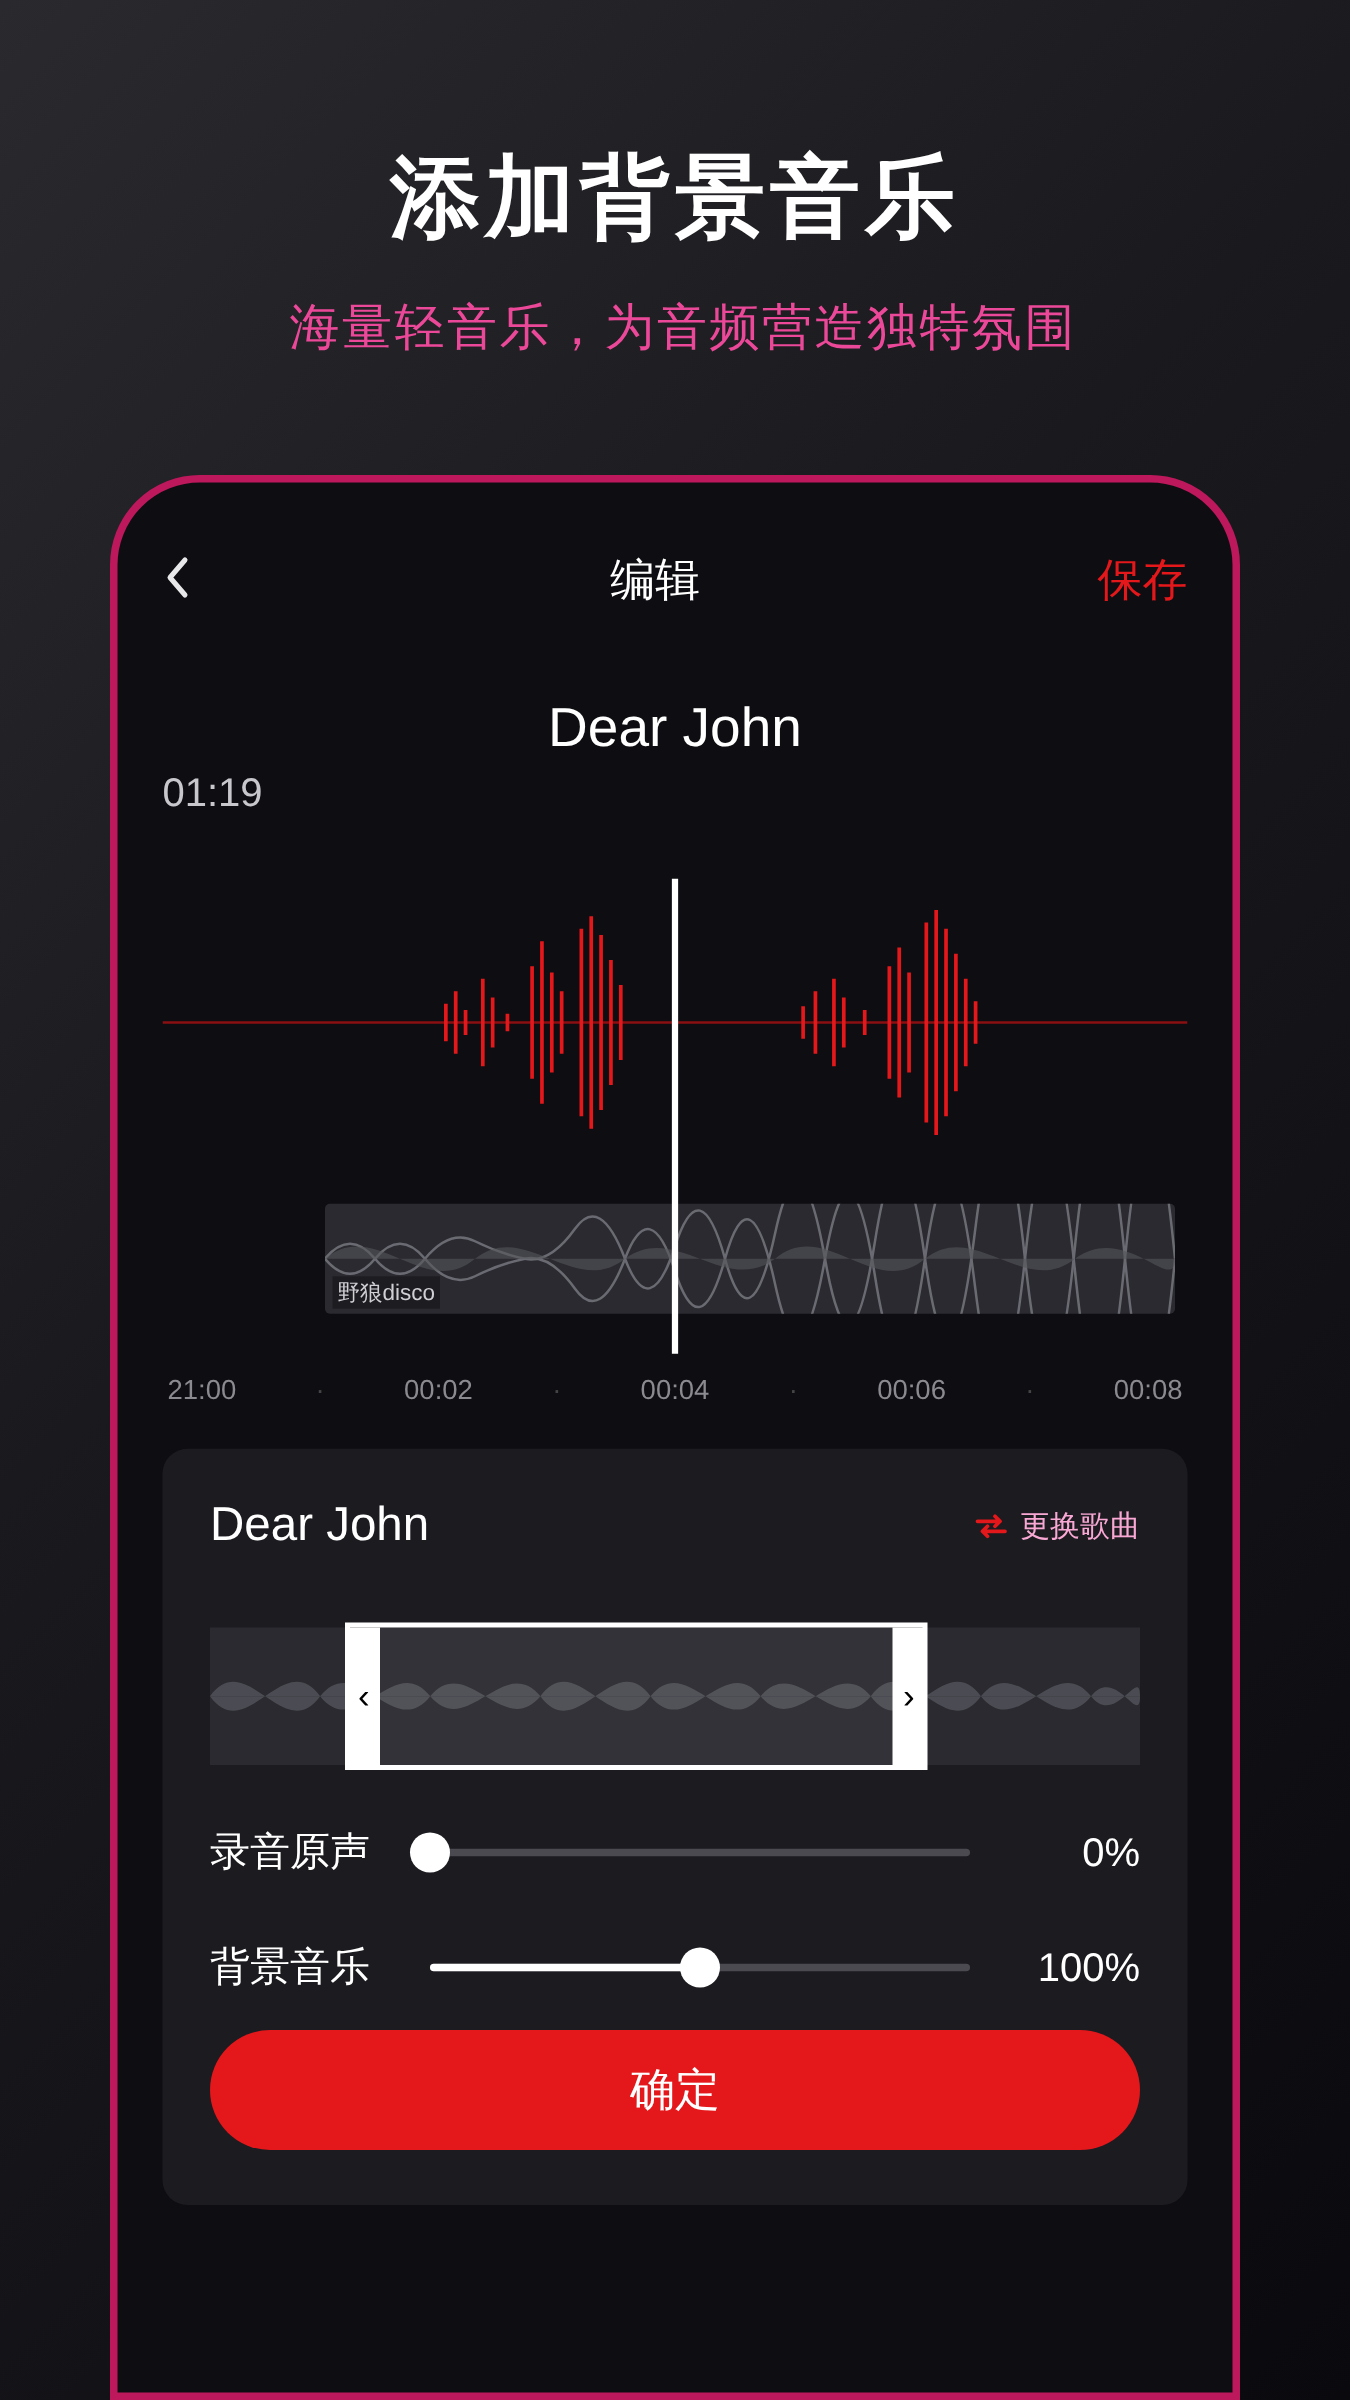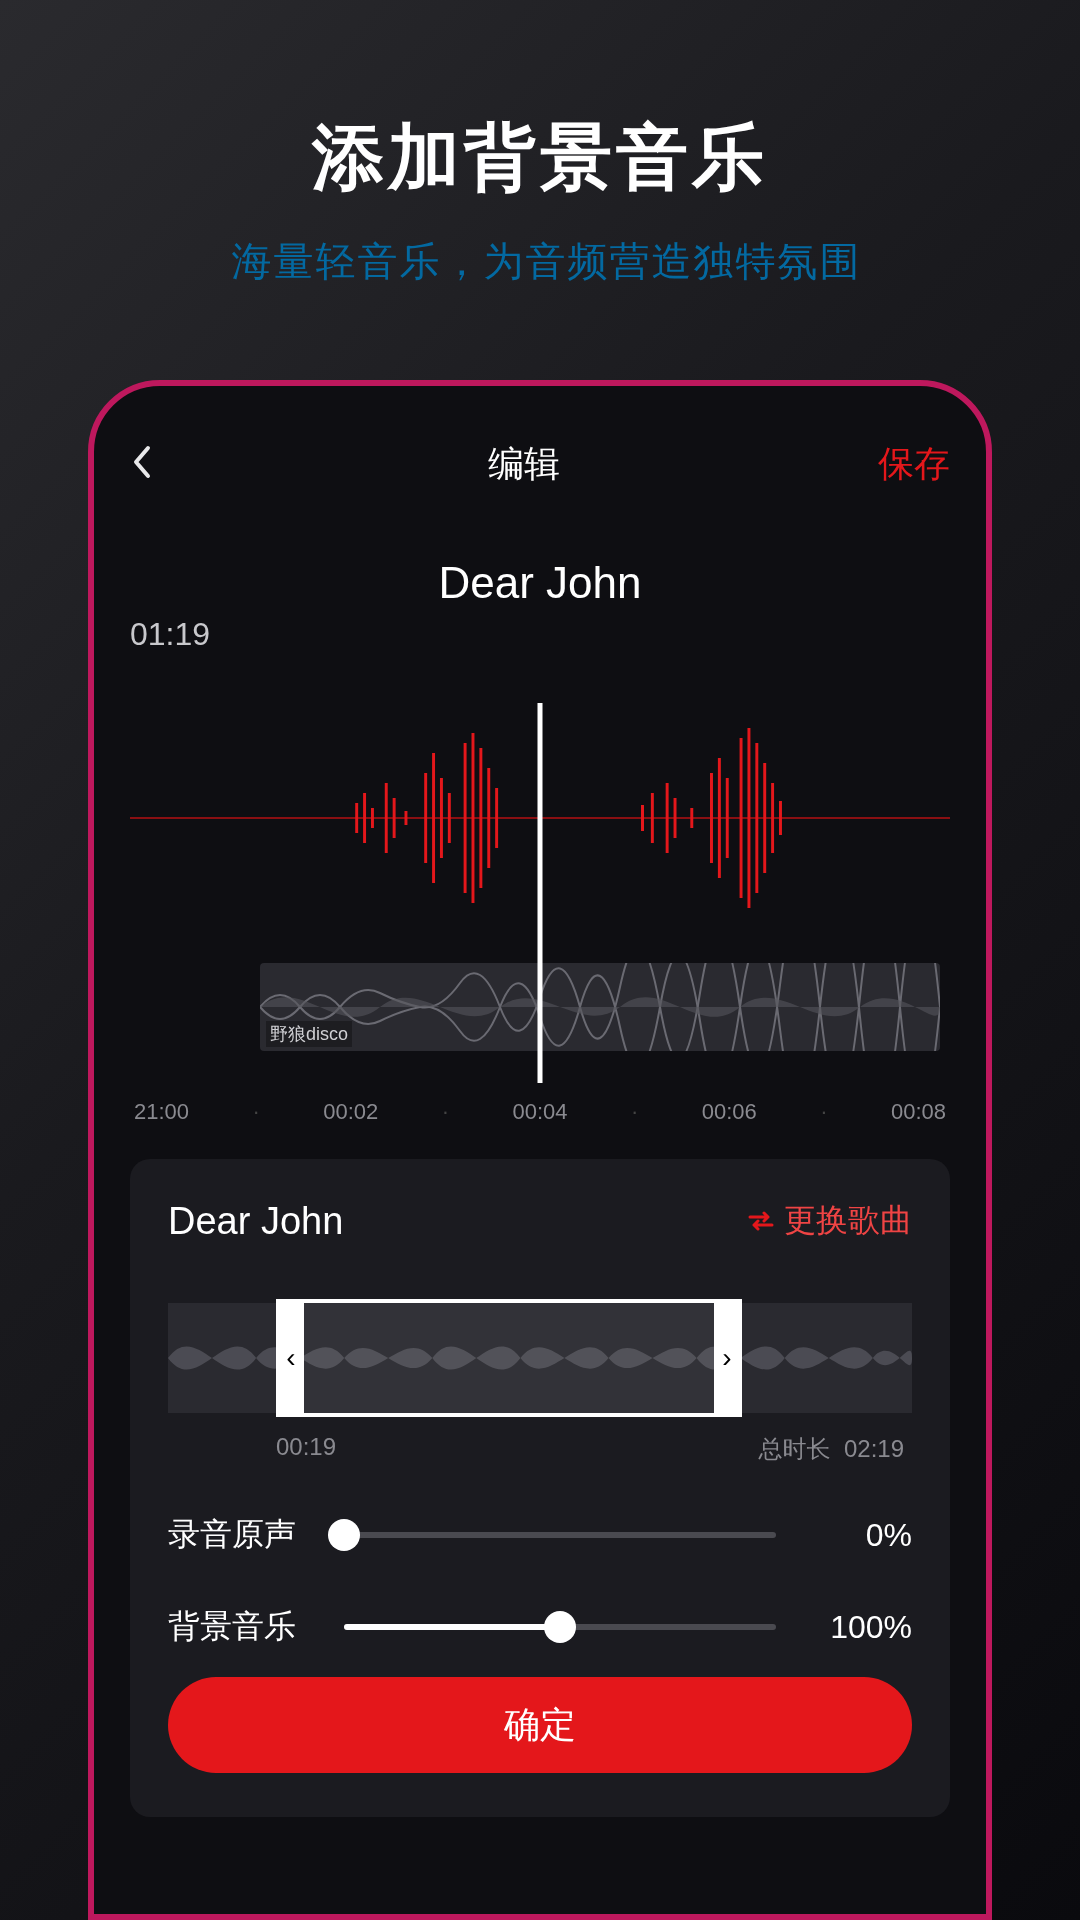--- a/index.html
+++ b/index.html
@@ -15,21 +15,21 @@
     text-align: center;
     font-size: 72px;
     font-weight: 700;
     color: #fff;
     margin-top: 110px;
     letter-spacing: 4px;
   }
   .promo-subtitle {
     text-align: center;
     font-size: 40px;
-    color: #0369a1;
+    color: #ec4899;
     margin-top: 28px;
     letter-spacing: 2px;
     margin-left: 13px;
   }
   .phone-frame {
     position: absolute;
     left: 88px;
     top: 380px;
     width: 904px;
     height: 1540px;
@@ -119,22 +119,22 @@
   .panel-head {
     display: flex;
     justify-content: space-between;
     align-items: center;
   }
   .panel-title { font-size: 38px; color: #fff; }
   .swap-btn {
     display: flex;
     align-items: center;
     gap: 8px;
-    color: #ef4444;
-    font-size: 32px;
+    color: #f9a8d4;
+    font-size: 24px;
   }
   .swap-btn svg { width: 30px; height: 22px; }
   .trim-area {
     position: relative;
     height: 110px;
     margin-top: 60px;
   }
   .trim-bg {
     position: absolute;
     inset: 0;
@@ -317,26 +317,20 @@
           <path d="M0,55 C30,15 60,95 90,55 C120,18 150,92 180,55 C210,20 240,90 270,55 C300,15 330,95 360,55 C390,18 420,92 450,55 C480,20 510,90 540,55 C570,15 600,95 630,55 C660,18 690,92 720,55 C740,30 760,80 760,55 L760,55 Z" fill="#5a5a62"></path>
           <path d="M0,55 C30,95 60,15 90,55 C120,92 150,18 180,55 C210,90 240,20 270,55 C300,95 330,15 360,55 C390,92 420,18 450,55 C480,90 510,20 540,55 C570,95 600,15 630,55 C660,92 690,18 720,55 C740,80 760,30 760,55 L760,55 Z" fill="#5a5a62"></path>
         </svg>
       </div>
       <div class="trim-window">
         <div class="trim-handle left">‹</div>
         <div class="trim-handle right">›</div>
       </div>
     </div>
 
-    <div class="trim-times">
-      <span>00:19</span>
-      <span class="total-wrap">
-        <span>总时长</span>&nbsp;&nbsp;<span>02:19</span>
-      </span>
-    </div>
 
     <div class="slider-row">
       <div class="label">录音原声</div>
       <div class="slider-track">
         <div class="slider-fill" style="width:0%"></div>
         <div class="slider-thumb" style="left:0%"></div>
       </div>
       <div class="slider-val">0%</div>
     </div>
 

